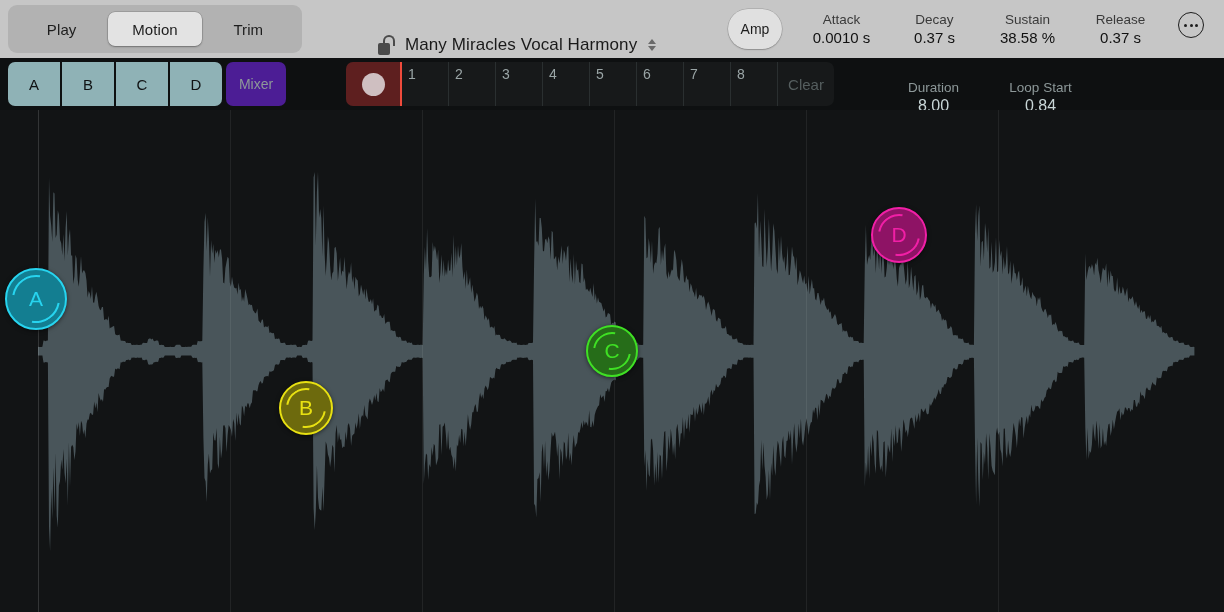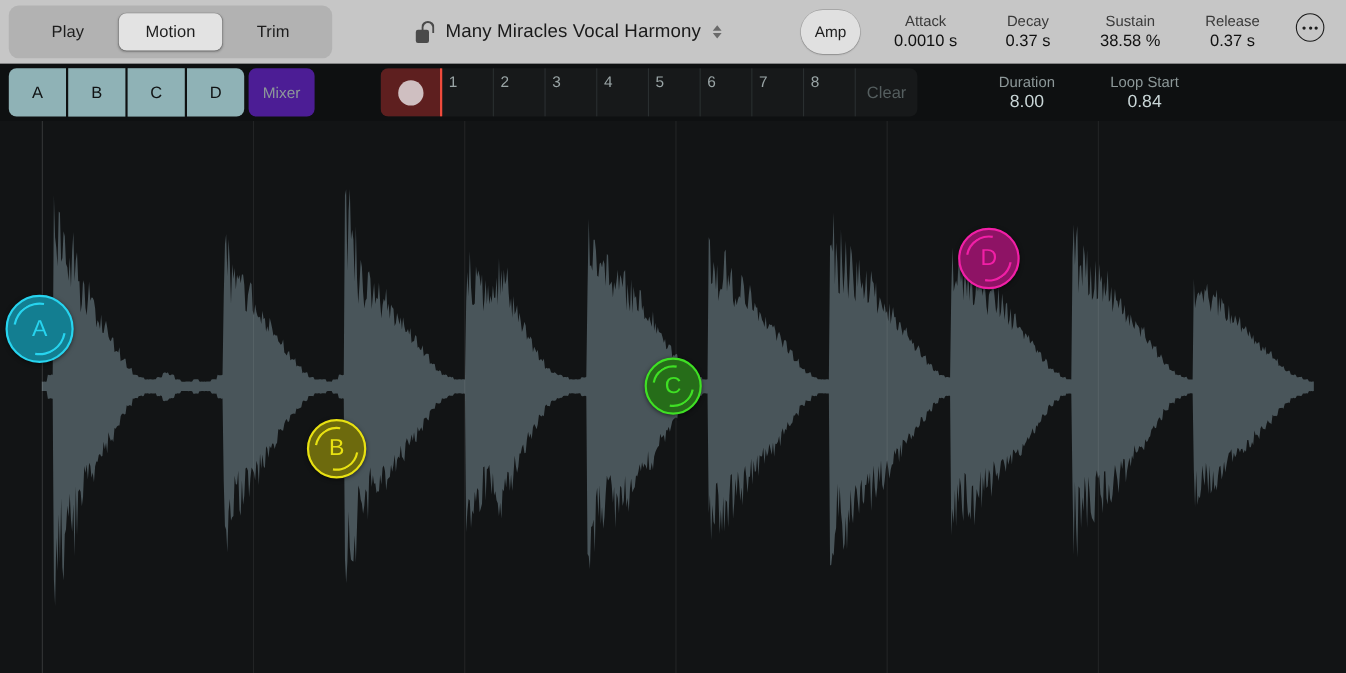--- a/index.html
+++ b/index.html
@@ -34,21 +34,21 @@
     border-radius: 7px;
     letter-spacing: .1px;
     cursor: default;
   }
   .seg-btn.active {
     background: #e3e3e3;
     box-shadow: 0 0 0 0.5px rgba(0,0,0,.22), 0 1px 2px rgba(0,0,0,.28);
   }
 
   .title-group {
-    position: absolute; left: 378px; top: 0; height: 58px;
+    position: absolute; left: 378px; top: 16px; height: 58px;
     display: flex; align-items: center; gap: 9px;
   }
   .lock-icon { width: 18px; height: 20px; position: relative; }
   .lock-icon .shackle {
     position: absolute; left: 5px; top: 0;
     width: 12px; height: 11px;
     border: 2.6px solid #4a4a4a;
     border-bottom: none;
     border-radius: 7px 7px 0 0;
   }
@@ -147,21 +147,21 @@
     border-right: 1px solid #2a2f30;
     font-size: 14px; color: #9aa5a6;
     padding: 4px 0 0 6px;
     cursor: default;
   }
   .clear-btn {
     flex: 1; display: flex; align-items: center; justify-content: center;
     font-size: 15px; color: #555e5f; cursor: default;
   }
 
-  .loopinfo { position: absolute; left: 880px; top: 0; height: 52px;
+  .loopinfo { position: absolute; left: 880px; top: 13px; height: 52px;
               display: flex; align-items: center; }
   .loopinfo .param .p-label { color: #8d9899; font-size: 13.5px; }
   .loopinfo .param .p-value { color: #c9d6d7; font-size: 16px; }
   .loopinfo .param { width: 107px; }
 
   
   .ruler {
     position: absolute; left: 0; top: 110px;
     width: 1224px; height: 22px;
     background: #121415;

